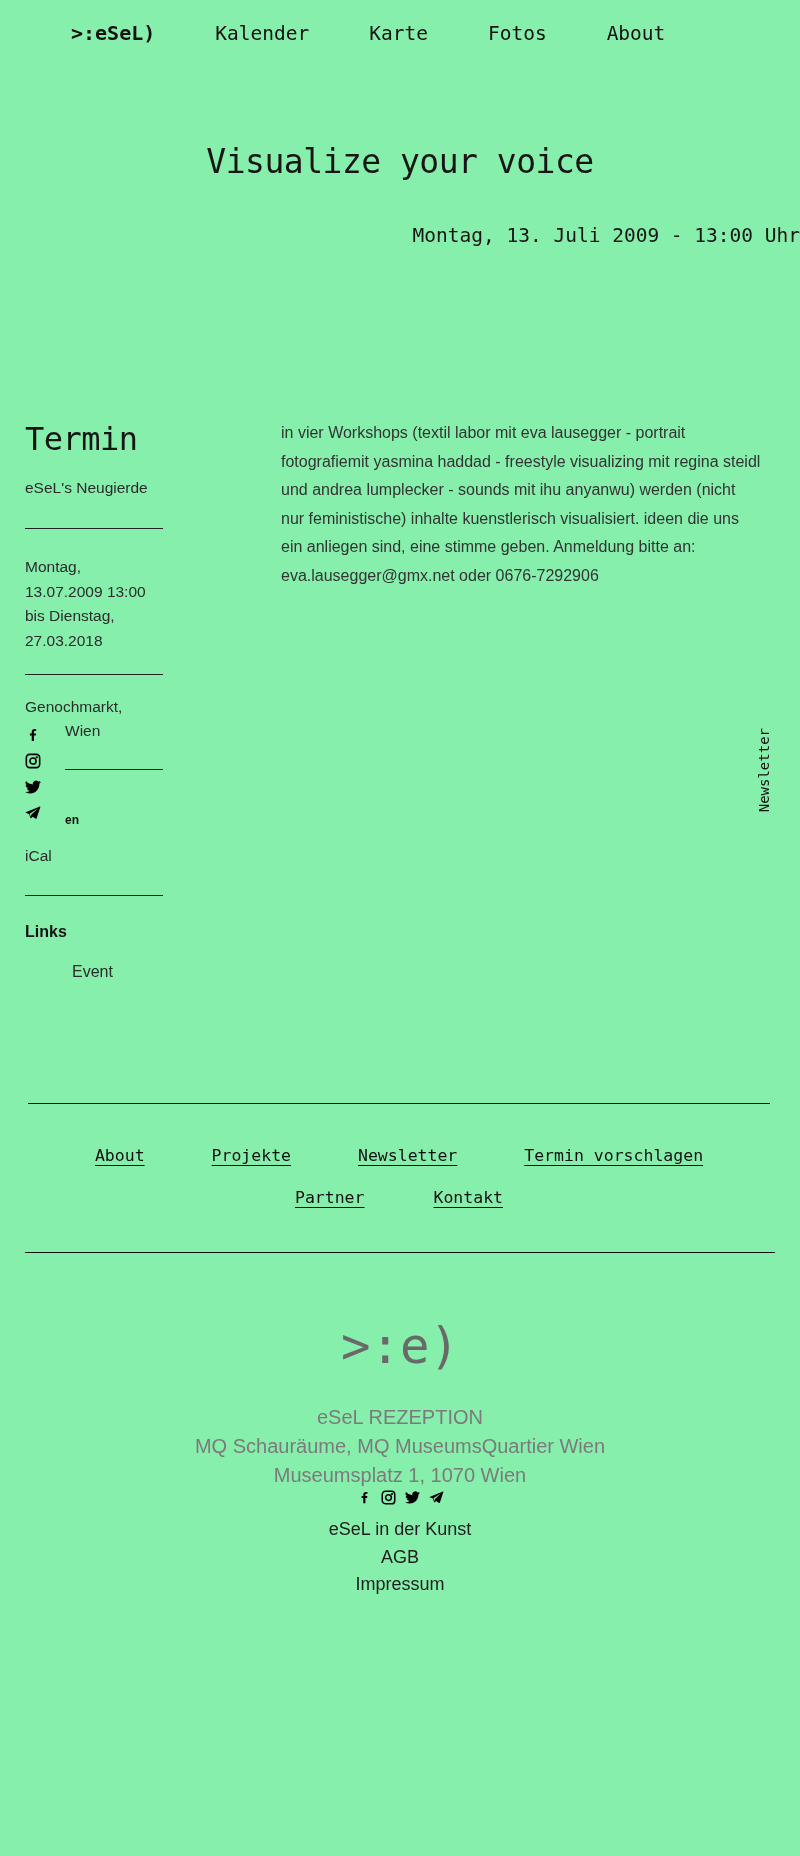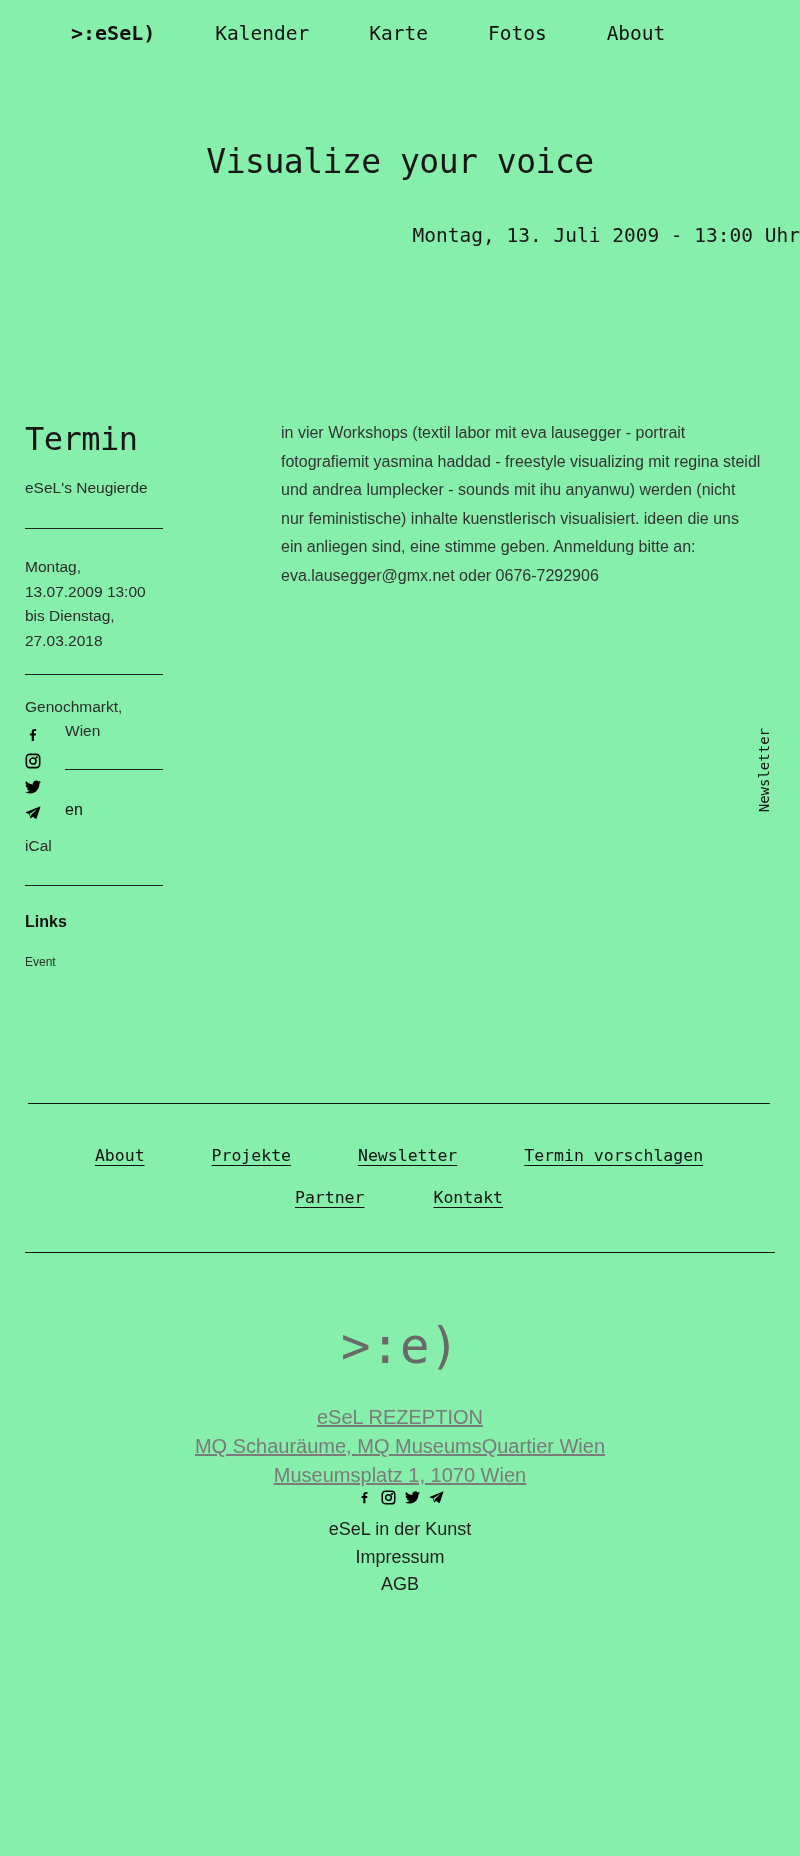--- a/index.html
+++ b/index.html
@@ -23,24 +23,24 @@
   .sidebar { position:absolute; left:25px; top:420px; width:138px; font-size:15.5px; line-height:19px; }
   .sidebar h2 { margin:0; font-size:32px; font-weight:normal; line-height:38px; color:#161616; letter-spacing:-0.5px; }
   .category { display:block; margin-top:20px; }
   .divider { border:none; border-top:1px solid #222; margin:0; margin-top:30px; width:138px; }
   .divider.d1 { margin-top:31px; }
   .divider.d2 { margin-top:21px; }
   .divider.short { margin-left:40px; width:98px; margin-top:26px; }
   .daterange { margin-top:26px; line-height:24.5px; }
   .location { display:block; margin-top:20px; line-height:24px; }
   .indent { padding-left:40px; }
-  .lang { display:block; margin-top:30px; padding-left:40px; font-weight:normal; font-size:16px; line-height:20px; color:#111; }
+  .lang { display:block; margin-top:40px; padding-left:40px; font-weight:bold; font-size:12px; line-height:20px; color:#111; }
   .ical { display:block; margin-top:16px; line-height:19px; }
   .links-h { margin-top:26px; font-weight:bold; font-size:16px; line-height:20px; color:#111; }
-  .eventlink { display:block; margin-top:20px; font-size:12px; line-height:20px; }
+  .eventlink { display:block; margin-top:20px; font-size:16px; line-height:20px;margin-left:47px; }
 
   
   .socialbar { position:absolute; left:25px; top:727px; display:flex; flex-direction:column; gap:10px; }
   .socialbar .icn { width:16px; height:16px; display:block; }
   .icn svg { width:100%; height:100%; display:block; }
 
   
   .body-text { position:absolute; left:281px; top:419px; width:480px; margin:0;
                font-size:16px; line-height:28.5px; color:#333; }
 
@@ -53,21 +53,21 @@
   .rule1 { top:1103px; left:28px; width:742px; }
   .rule2 { top:1252px; left:25px; width:750px; }
   .footnav { position:absolute; left:28px; width:742px; display:flex; font-size:16.5px; color:#111; }
   .footnav a { text-decoration:underline; text-underline-offset:4px; }
   .footnav.row1 { top:1146px; justify-content:space-evenly; }
   .footnav.row2 { top:1188px; justify-content:center; column-gap:69px; }
 
   
   .flogo { position:absolute; top:1318px; left:0; width:800px; text-align:center;
            font-size:49px; color:#696969; }
-  .fgray { position:absolute; left:0; width:800px; text-align:center; font-size:20px; color:#7b7b7b;text-decoration:underline; }
+  .fgray { position:absolute; left:0; width:800px; text-align:center; font-size:20px; color:#7b7b7b; }
   .forg  { top:1406px; }
   .faddr1{ top:1435px; }
   .faddr2{ top:1464px; }
   .fsocial { position:absolute; top:1490px; left:0; width:800px; display:flex; justify-content:center; gap:9px; }
   .fsocial .icn { width:15px; height:15px; }
   .flinks { position:absolute; top:1516px; left:0; width:800px; text-align:center;
             font-size:18px; line-height:27.5px; color:#1d1d1d; }
   .flinks a { display:block; }
 </style>
 </head>
@@ -177,18 +177,18 @@
       </a>
       <a class="icn">
         <svg viewBox="0 0 24 24">
             <path fill="#000" d="M22.5 2.2 1.8 10.6c-1.1.44-1.05 1.2.1 1.54l4.2 1.32 2 5.9c.24.66.7.78 1.2.3l2.3-2.2 4.4 3.2c.72.4 1.24.2 1.43-.67L22.98 3.2c.26-1.07-.4-1.55-1.48-1zM7 13l10.6-6.7c.5-.3.96-.13.58.2L9.2 14.7l-.35 3.3L7 13z"></path>
           </svg>
       </a>
     </div>
 
     <div class="flinks">
       <a>eSeL in der Kunst</a>
+      <a>AGB</a>
       <a>Impressum</a>
-      <a>AGB</a>
     </div>
   </footer>
 
 </div>
 
 </body></html>

